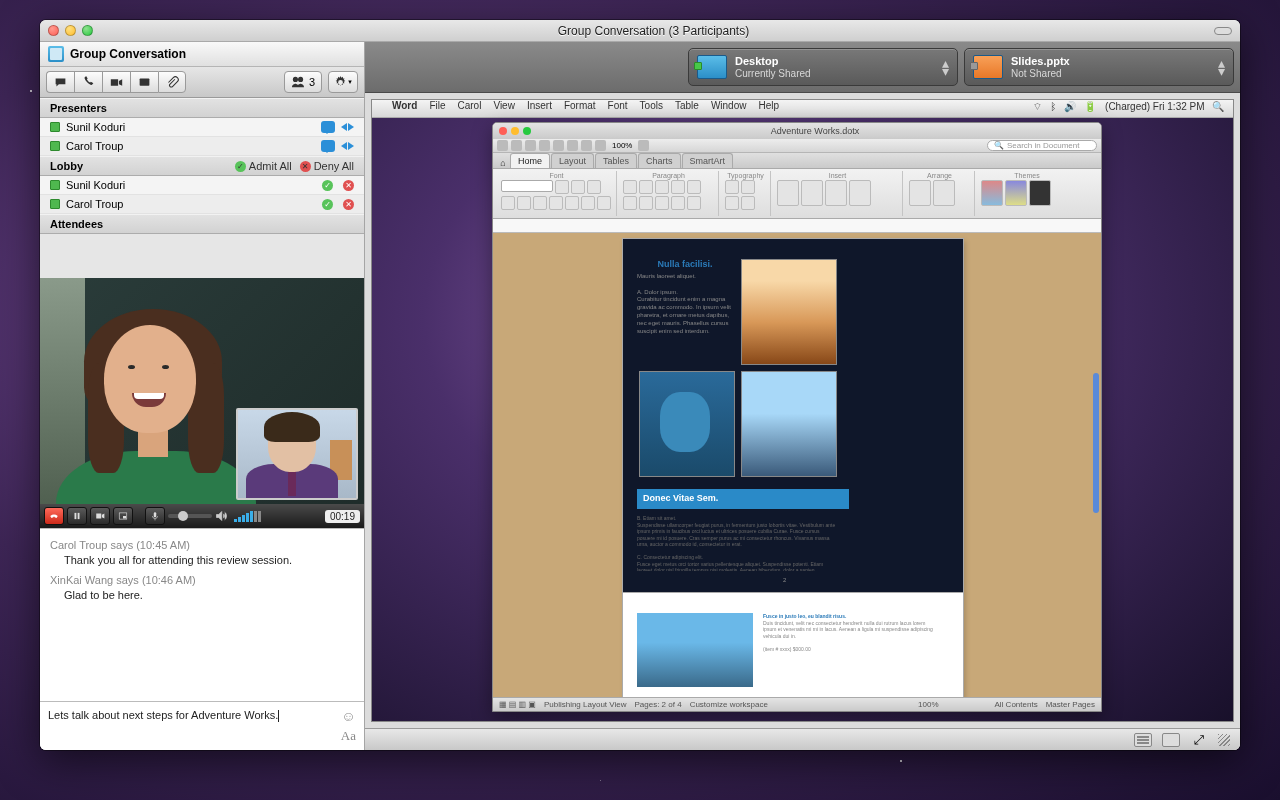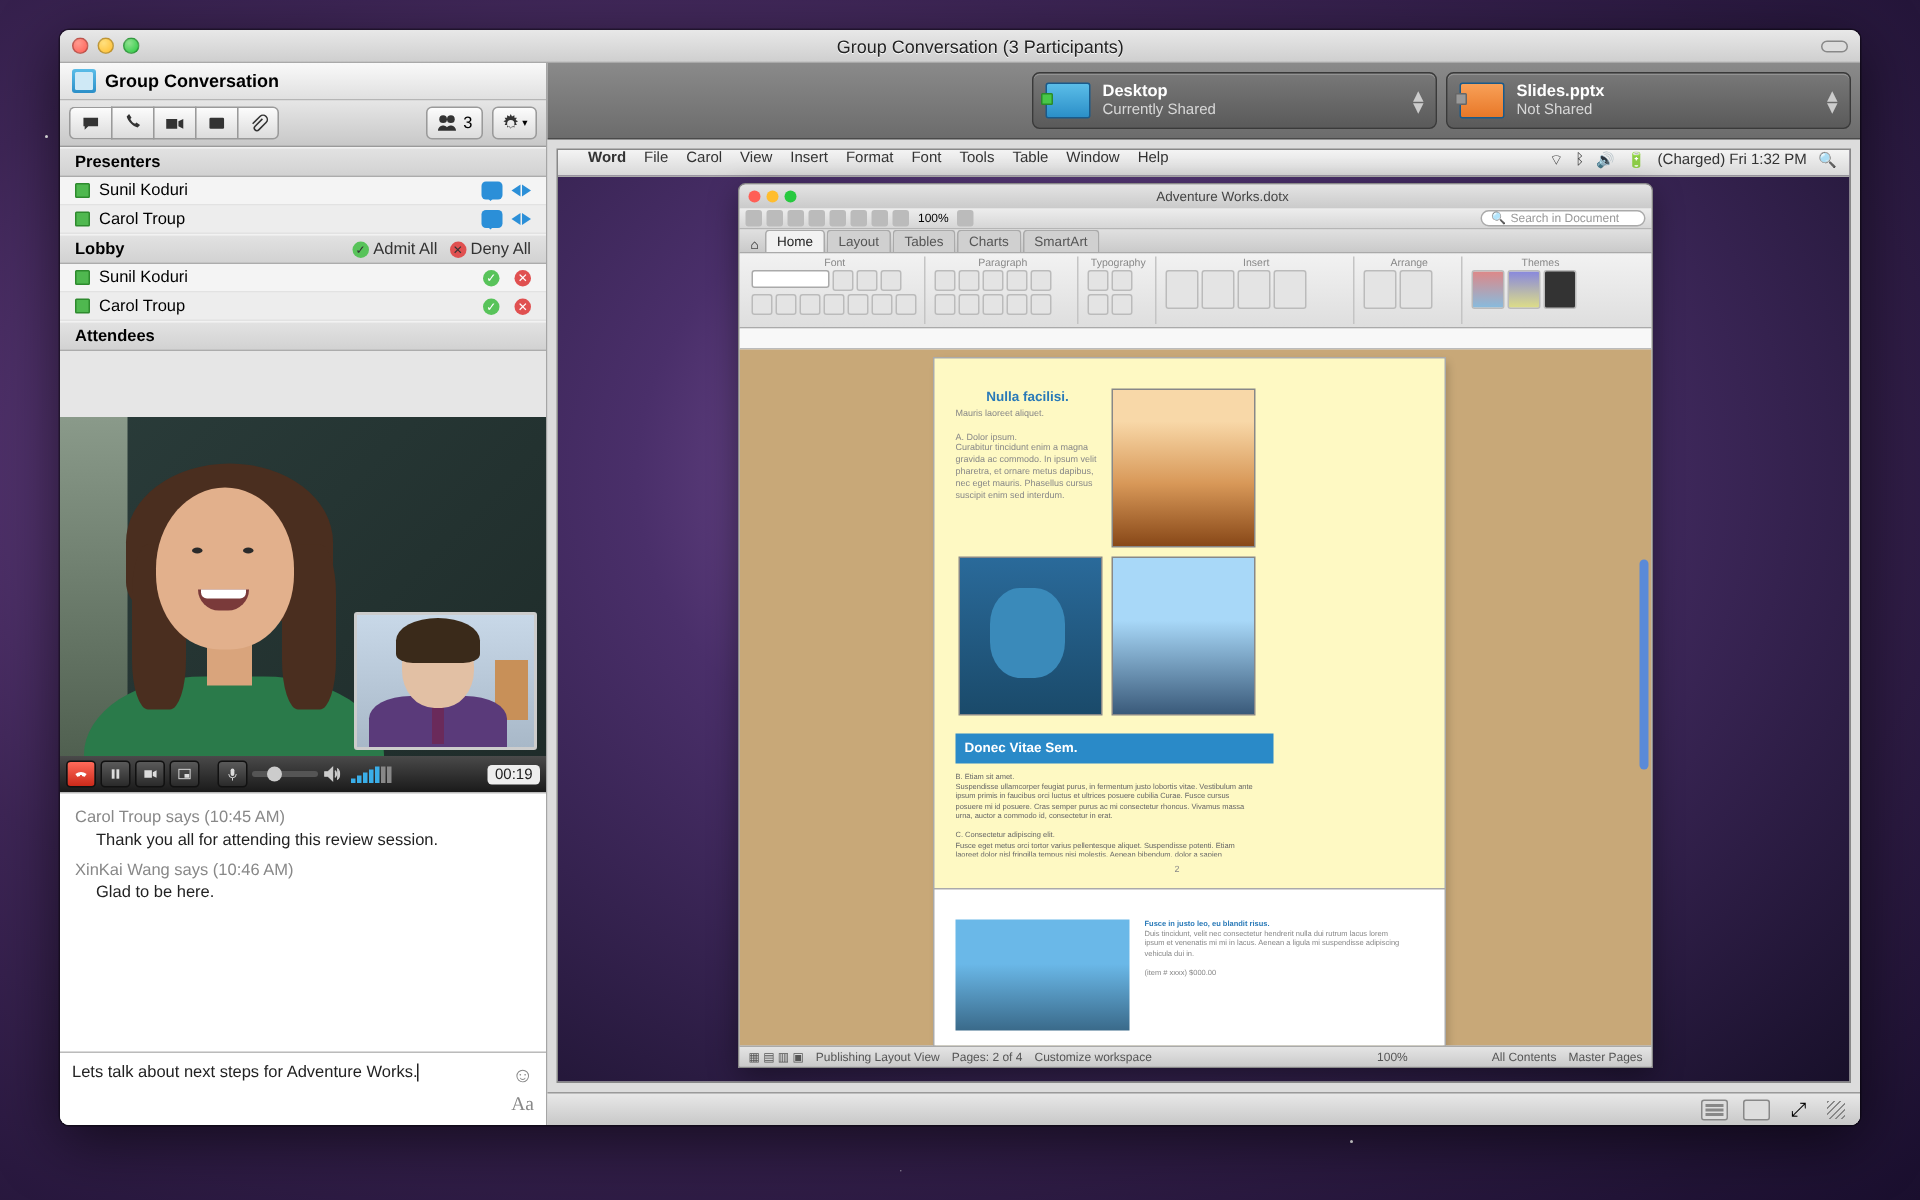--- a/index.html
+++ b/index.html
@@ -128,21 +128,21 @@
 .rtab.active{background:#f2f2f2;color:#222;}
 .ribbon{height:50px;background:linear-gradient(#f2f2f2,#dedede);border-bottom:1px solid #aaa;display:flex;padding:2px 4px;gap:2px;font-size:7px;color:#666;}
 .rgroup{border-right:1px solid #c4c4c4;padding:1px 4px;display:flex;flex-direction:column;}
 .rgroup .lbl{font-size:7px;text-align:center;color:#888;margin-bottom:1px;}
 .rgroup .ctrls{flex:1;display:flex;gap:2px;flex-wrap:wrap;align-content:flex-start;}
 .rgroup .ctrls .c{width:14px;height:14px;background:#e4e4e4;border:1px solid #bbb;border-radius:2px;}
 .rgroup .ctrls .cw{width:52px;height:12px;background:#fff;border:1px solid #aaa;border-radius:2px;}
 .rgroup.big .ctrls .c{width:22px;height:26px;}
 .ruler{height:14px;background:#f8f8f8;border-bottom:1px solid #bbb;}
 .docarea{position:absolute;left:0;right:0;top:110px;bottom:14px;background:#c8a878;overflow:hidden;}
-.docarea .page{position:absolute;left:130px;top:6px;width:340px;height:530px;background:#fef9c3;box-shadow:0 0 0 1px #aaa,2px 2px 6px rgba(0,0,0,.2);}
+.docarea .page{position:absolute;left:130px;top:6px;width:340px;height:530px;background:#0f172a;box-shadow:0 0 0 1px #aaa,2px 2px 6px rgba(0,0,0,.2);}
 .scrollhint{position:absolute;right:2px;top:140px;width:6px;height:140px;background:#5a8ad8;border-radius:3px;}
 .page .block{position:absolute;font-size:6px;}
 .page .hdr1{left:14px;top:20px;width:96px;color:#2a7ab8;font-weight:bold;font-size:9px;text-align:center;}
 .page .txt1{left:14px;top:34px;width:96px;color:#888;font-size:6px;line-height:1.3;}
 .page .img{background:#a8c8e8;border:1px solid #888;}
 .page .img1{left:118px;top:20px;width:96px;height:106px;background:linear-gradient(#f8d8a8 20%,#d89858 60%,#884818);}
 .page .img2{left:16px;top:132px;width:96px;height:106px;background:linear-gradient(#2a6a9a,#1a4a6a);}
 .page .img2:after{content:"";position:absolute;left:20px;top:20px;width:50px;height:60px;background:#3a8aba;border-radius:40%;}
 .page .img3{left:118px;top:132px;width:96px;height:106px;background:linear-gradient(#a8d8f8 40%,#3a5a7a);}
 .page .bluebar{left:14px;top:250px;width:212px;height:20px;background:#2a8ac8;color:#fff;padding:4px 6px;font-size:9px;font-weight:bold;}

